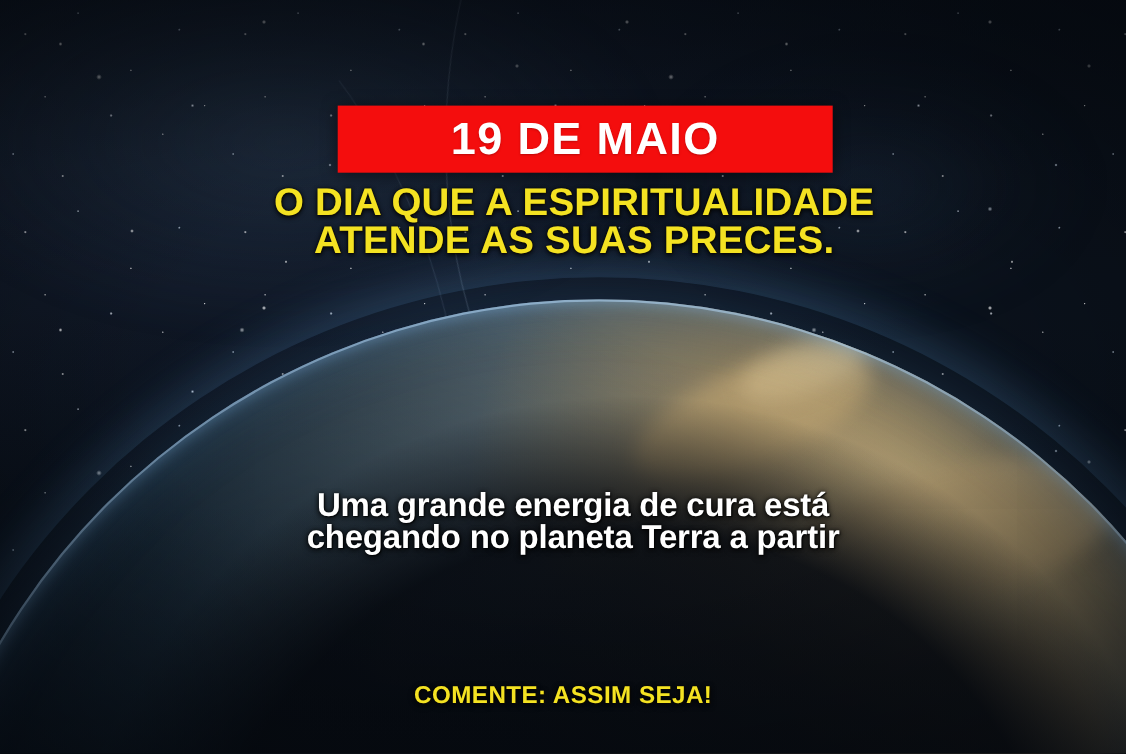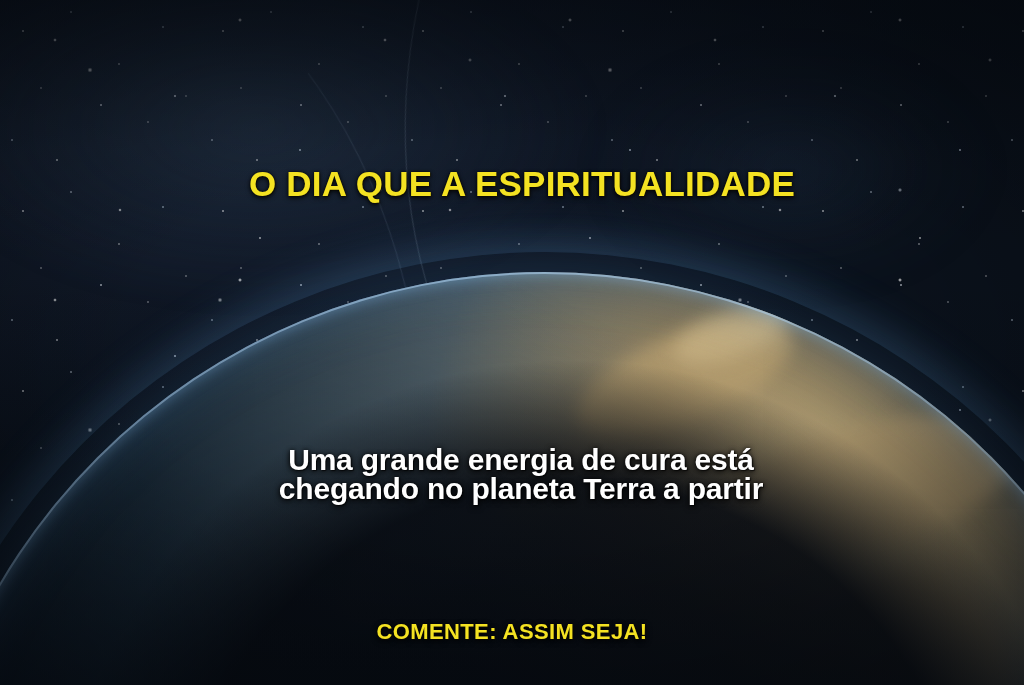--- a/index.html
+++ b/index.html
@@ -355,23 +355,27 @@
       <span class="citylights"></span>
     </div>
     <div class="atmo-rim"></div>
   </div>
 
   <div class="star-mask"></div>
   <div class="vignette"></div>
 
   <div class="content">
 
+    <div class="date-banner">
+      <span>19 DE MAIO</span>
+    </div>
 
     <div class="headline">
       <span class="ln">O DIA QUE A ESPIRITUALIDADE</span>
+      <span class="ln">ATENDE AS SUAS PRECES.</span>
     </div>
 
     <div class="body-copy">
       <span class="ln">Uma grande energia de cura está</span>
       <span class="ln">chegando no planeta Terra a partir</span>
     </div>
 
     <div class="cta">
       <span>COMENTE: ASSIM SEJA!</span>
     </div>

